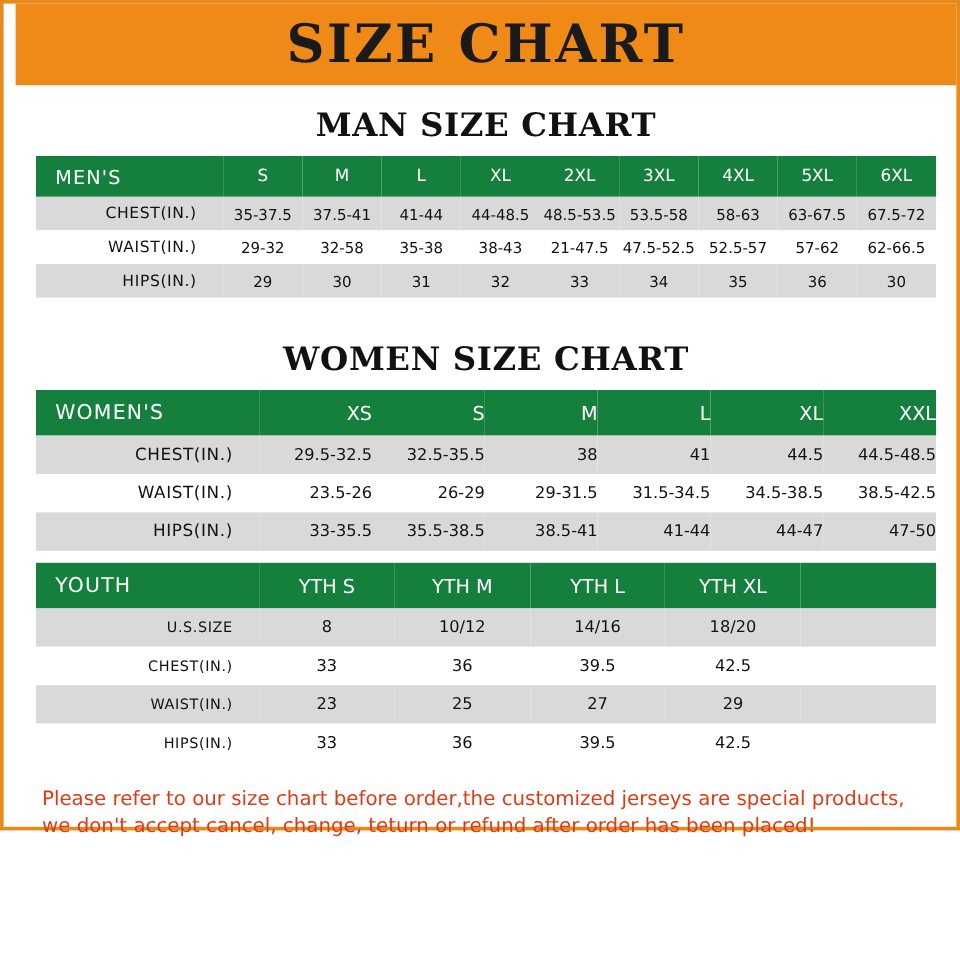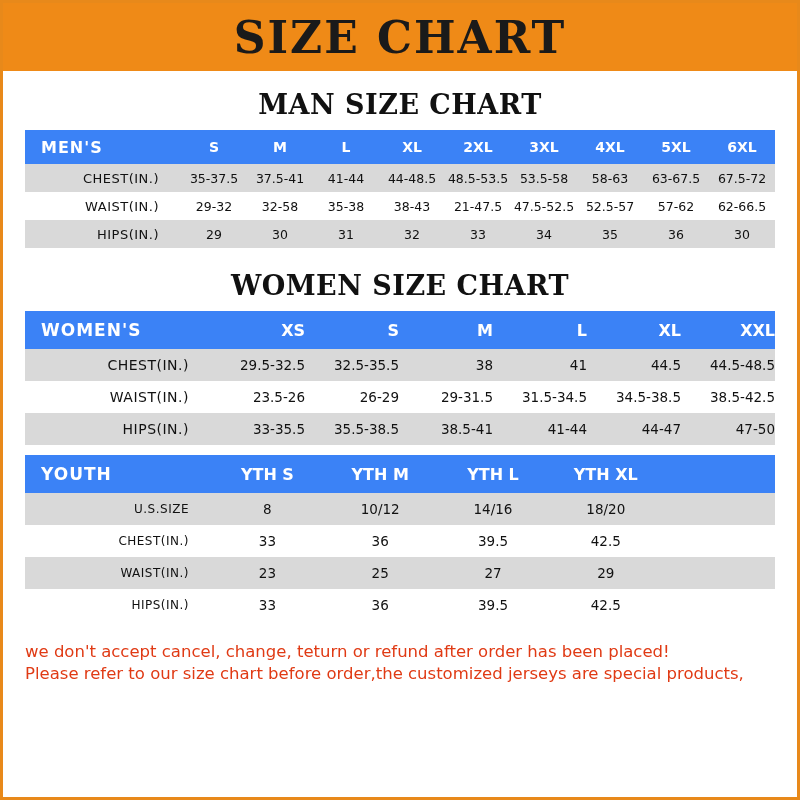--- a/index.html
+++ b/index.html
@@ -9,24 +9,25 @@
   body {
     width: 800px;
     height: 800px;
     background: #ffffff;
     font-family: "DejaVu Sans", sans-serif;
     overflow: hidden;
   }
   .page {
     position: relative;
     width: 800px;
-    height: 800px;
+    height: 692px;
     box-sizing: border-box;
     border: 3px solid #e8891a;
     background: #fff;
+    padding-left: 10px;
   }
   .banner {
     background: #ef8a17;
     height: 68px;
     display: flex;
     align-items: center;
     justify-content: center;
   }
   .banner-title {
     font-family: "DejaVu Serif", serif;
@@ -37,44 +38,44 @@
   }
   .section-title {
     text-align: center;
     font-family: "DejaVu Serif", serif;
     font-weight: bold;
     font-size: 27px;
     color: #111;
     letter-spacing: 0.5px;
   }
   .mt-man { margin-top: 18px; }
-  .mt-women { margin-top: 22px; }
+  .mt-women { margin-top: 36px; }
   .mt-youth { margin-top: 22px; }
 
   table.sizetable {
     border-collapse: collapse;
     width: 750px;
     margin: 10px auto 0 auto;
     table-layout: fixed;
   }
   table.sizetable th,
   table.sizetable td {
     text-align: center;
     font-size: 12.5px;
     color: #111;
     padding: 0;
     height: 28px;
     font-family: "DejaVu Sans", sans-serif;
   }
   table.sizetable thead th {
-    background: #3b82f6;
+    background: #15803d;
     color: #fff;
     height: 34px;
     font-size: 14px;
-    font-weight: bold;
+    font-weight: normal;
   }
   table.sizetable thead th.rowhead {
     text-align: left;
     padding-left: 16px;
     font-size: 16px;
     letter-spacing: 1px;
   }
   table.sizetable tbody td.rowhead {
     text-align: right;
     padding-right: 22px;
@@ -257,17 +258,17 @@
         <td>33</td>
         <td>36</td>
         <td>39.5</td>
         <td>42.5</td>
         <td></td>
       </tr>
     </tbody>
   </table>
 
   <div class="notice">
+    <div>Please refer to our size chart before order,the customized jerseys are special products,</div>
     <div>we don't accept cancel, change, teturn or refund after order has been placed!</div>
-    <div>Please refer to our size chart before order,the customized jerseys are special products,</div>
   </div>
 
 </div>
 
 </body></html>

